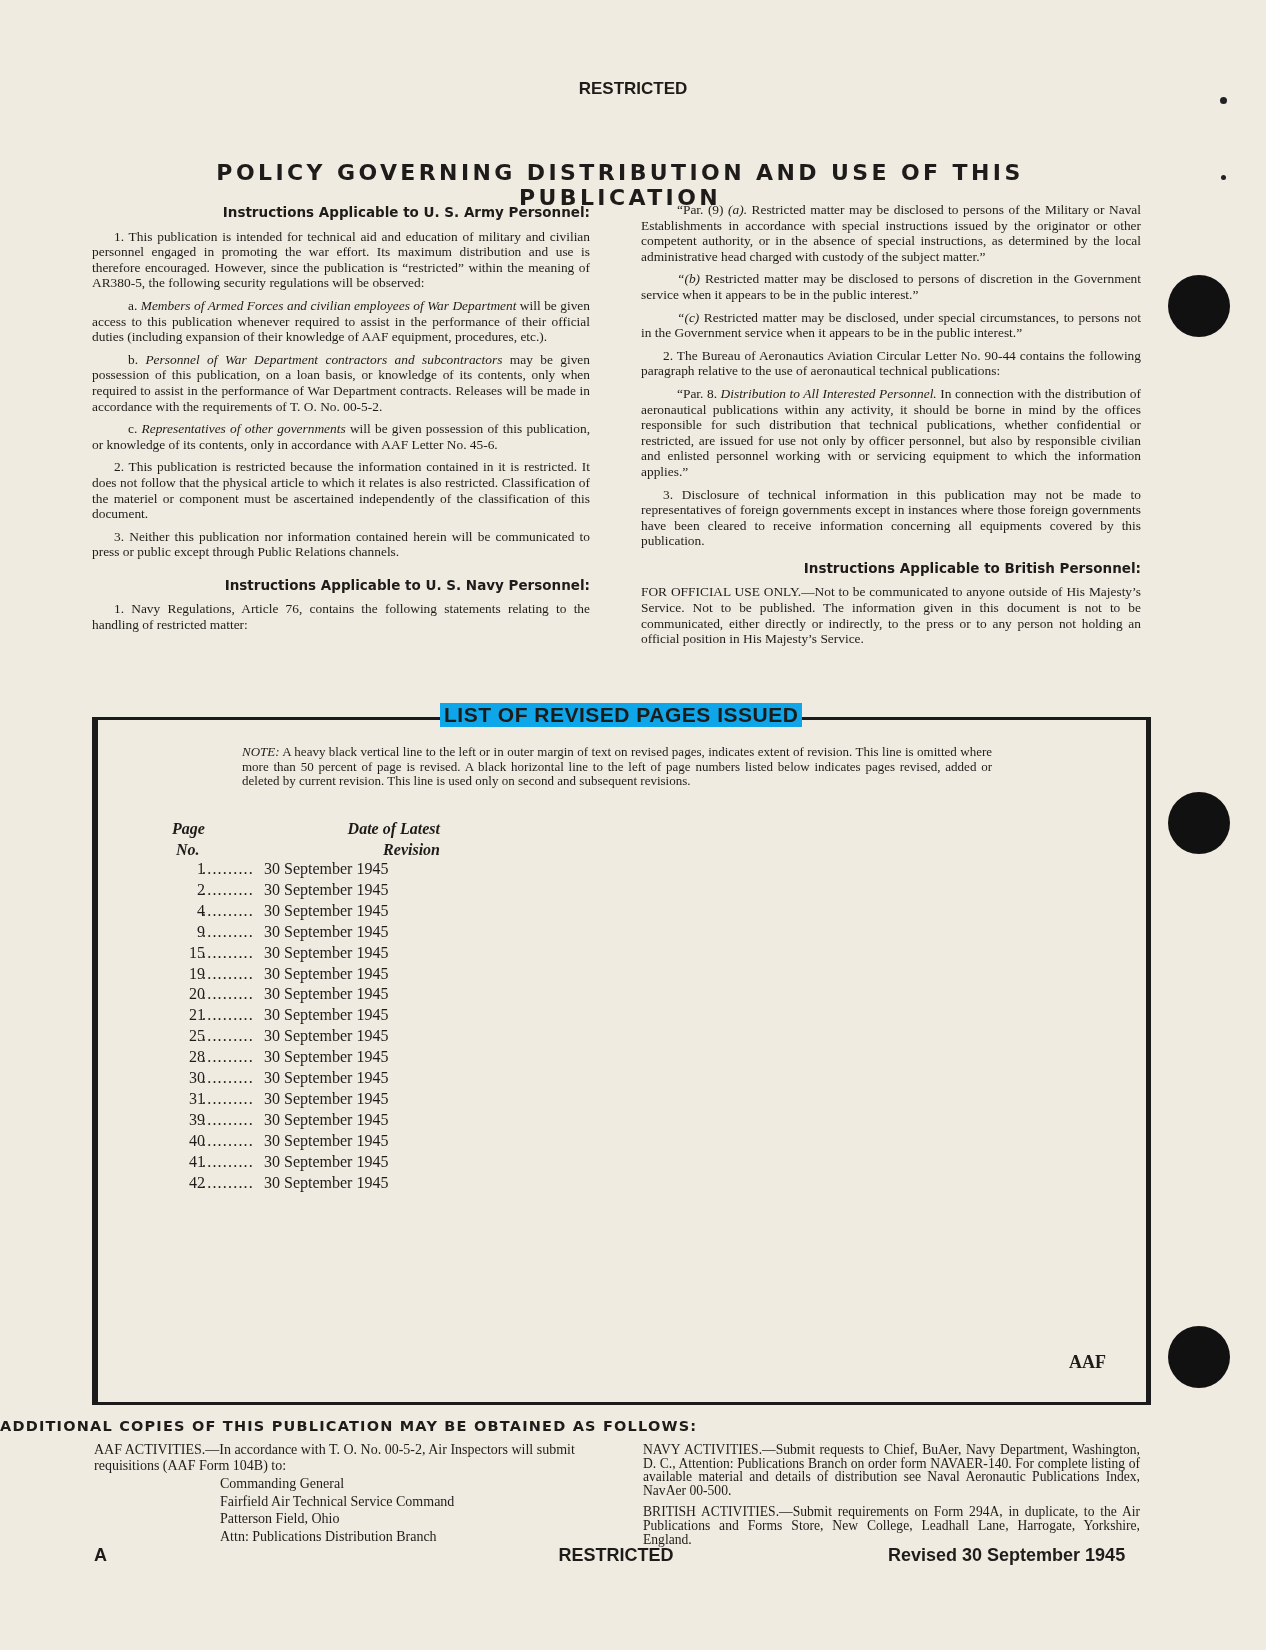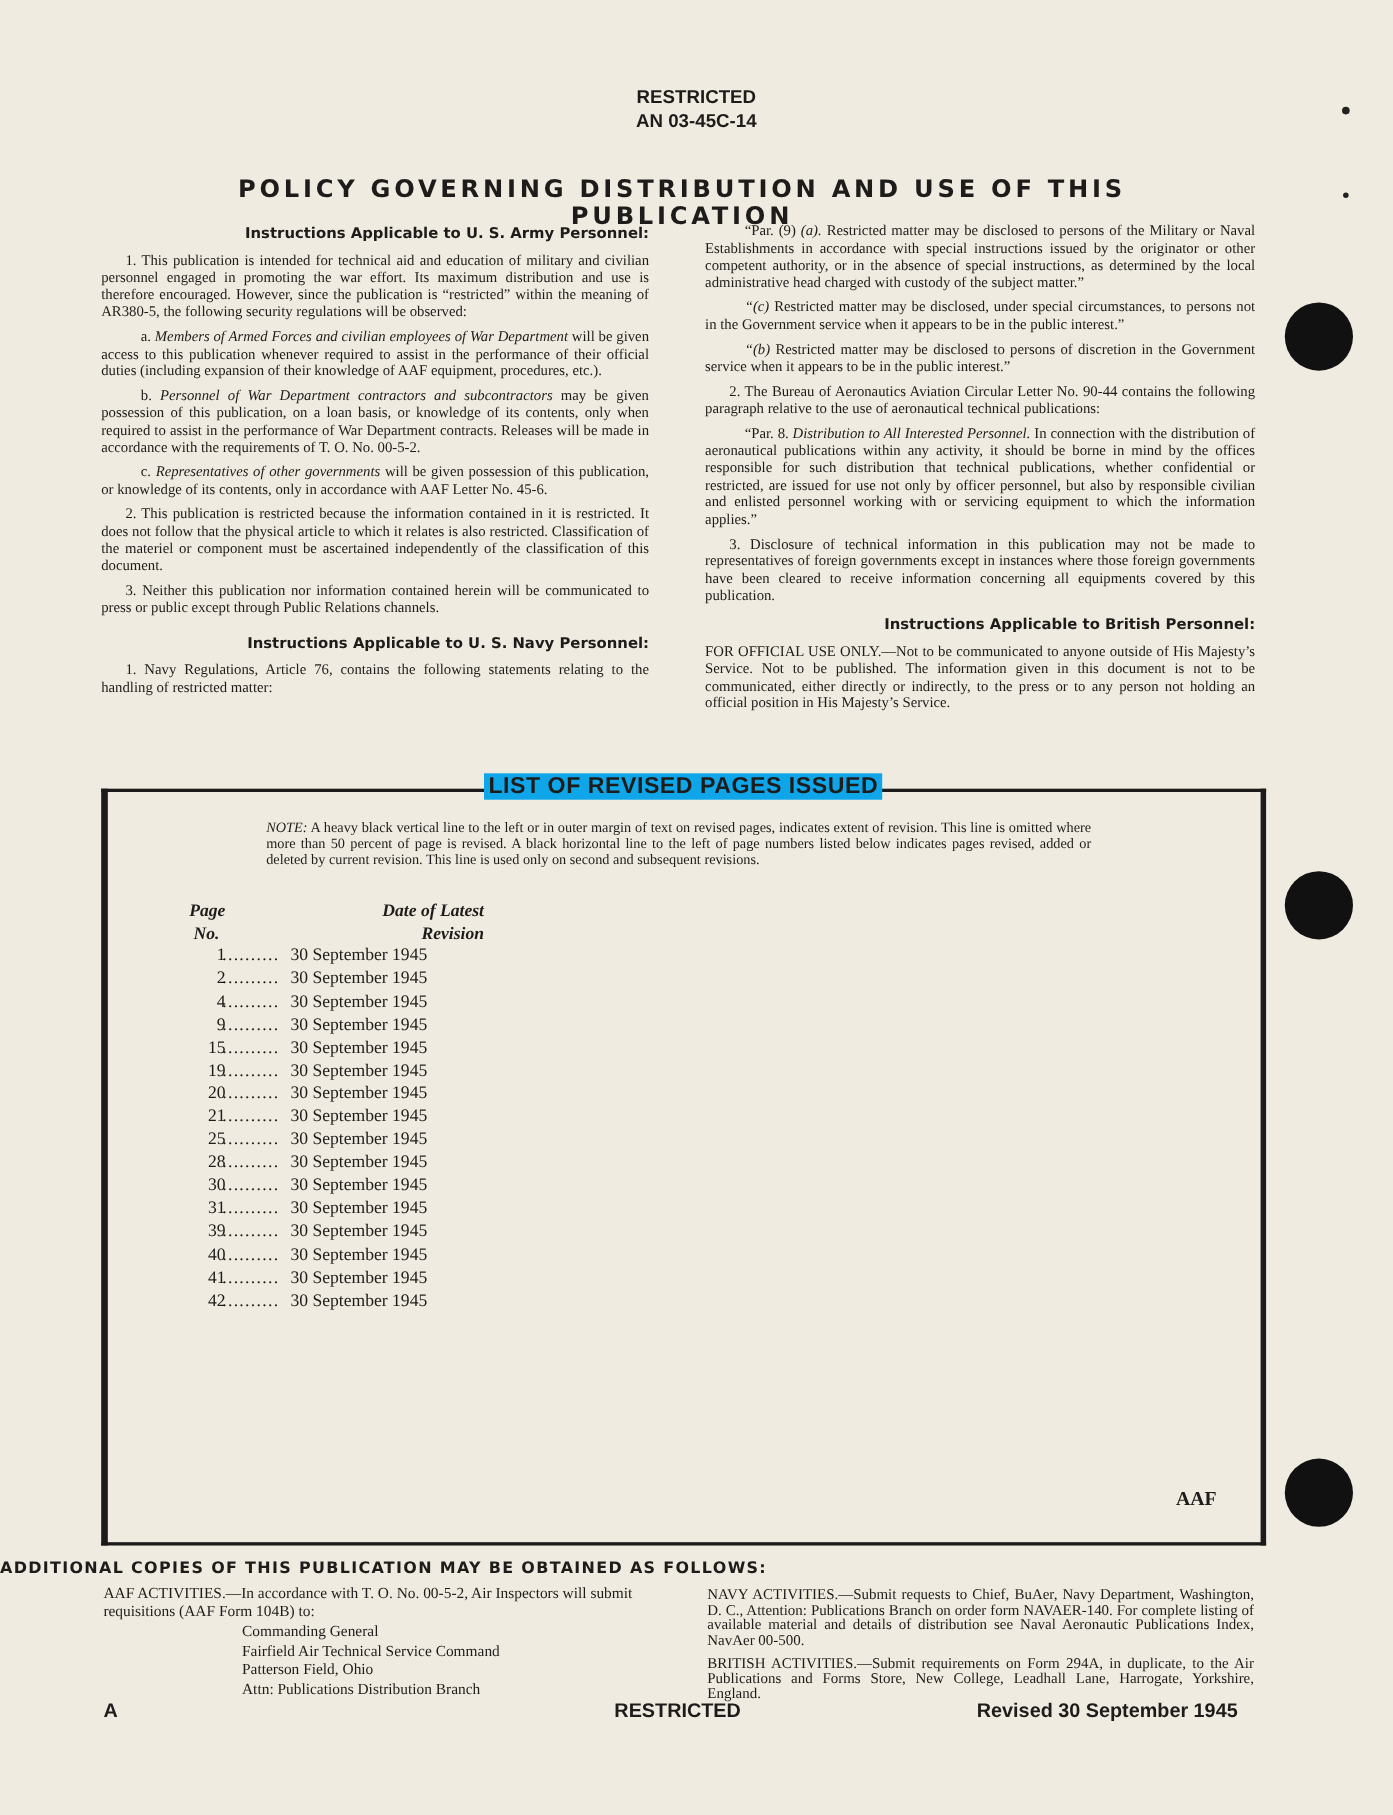--- a/index.html
+++ b/index.html
@@ -52,41 +52,40 @@
   .foot { position: absolute; top: 1545px; font-family: "Liberation Sans", sans-serif; font-weight: bold; font-size: 18px; }
 
   .hole { position: absolute; width: 62px; height: 62px; border-radius: 50%; background: #111; }
   .speck { position: absolute; border-radius: 50%; background: #222; }
 </style>
 </head>
 <body>
 
 <div class="hdr">
   <div>RESTRICTED</div>
-  <div>AN 03-45C-14</div>
 </div>
 
 <div class="title">POLICY GOVERNING DISTRIBUTION AND USE OF THIS PUBLICATION</div>
 
 <div class="col left">
   <h3>Instructions Applicable to U. S. Army Personnel:</h3>
   <p class="ind">1. This publication is intended for technical aid and education of military and civilian personnel engaged in promoting the war effort. Its maximum distribution and use is therefore encouraged. However, since the publication is “restricted” within the meaning of AR380-5, the following security regulations will be observed:</p>
   <p class="ind2"><span>a.</span> <i>Members of Armed Forces and civilian employees of War Department</i><span> will be given access to this publication whenever required to assist in the performance of their official duties (including expansion of their knowledge of AAF equipment, procedures, etc.).</span></p>
   <p class="ind2"><span>b.</span> <i>Personnel of War Department contractors and subcontractors</i><span> may be given possession of this publication, on a loan basis, or knowledge of its contents, only when required to assist in the performance of War Department contracts. Releases will be made in accordance with the requirements of T. O. No. 00-5-2.</span></p>
   <p class="ind2"><span>c.</span> <i>Representatives of other governments</i><span> will be given possession of this publication, or knowledge of its contents, only in accordance with AAF Letter No. 45-6.</span></p>
   <p class="ind">2. This publication is restricted because the information contained in it is restricted. It does not follow that the physical article to which it relates is also restricted. Classification of the materiel or component must be ascertained independently of the classification of this document.</p>
   <p class="ind" style="margin-bottom:18px">3. Neither this publication nor information contained herein will be communicated to press or public except through Public Relations channels.</p>
   <h3>Instructions Applicable to U. S. Navy Personnel:</h3>
   <p class="ind">1. Navy Regulations, Article 76, contains the following statements relating to the handling of restricted matter:</p>
 </div>
 
 <div class="col right">
   <p class="ind2"><span>“Par. (9) </span><i>(a).</i><span> Restricted matter may be disclosed to persons of the Military or Naval Establishments in accordance with special instructions issued by the originator or other competent authority, or in the absence of special instructions, as determined by the local administrative head charged with custody of the subject matter.”</span></p>
+  <p class="ind2"><i>“(b)</i><span> Restricted matter may be disclosed to persons of discretion in the Government service when it appears to be in the public interest.”</span></p>
   <p class="ind2"><i>“(c)</i><span> Restricted matter may be disclosed, under special circumstances, to persons not in the Government service when it appears to be in the public interest.”</span></p>
-  <p class="ind2"><i>“(b)</i><span> Restricted matter may be disclosed to persons of discretion in the Government service when it appears to be in the public interest.”</span></p>
   <p class="ind">2. The Bureau of Aeronautics Aviation Circular Letter No. 90-44 contains the following paragraph relative to the use of aeronautical technical publications:</p>
   <p class="ind2"><span>“Par. 8. </span><i>Distribution to All Interested Personnel.</i><span> In connection with the distribution of aeronautical publications within any activity, it should be borne in mind by the offices responsible for such distribution that technical publications, whether confidential or restricted, are issued for use not only by officer personnel, but also by responsible civilian and enlisted personnel working with or servicing equipment to which the information applies.”</span></p>
   <p class="ind" style="margin-bottom:12px">3. Disclosure of technical information in this publication may not be made to representatives of foreign governments except in instances where those foreign governments have been cleared to receive information concerning all equipments covered by this publication.</p>
   <h3>Instructions Applicable to British Personnel:</h3>
   <p>FOR OFFICIAL USE ONLY.—Not to be communicated to anyone outside of His Majesty’s Service. Not to be published. The information given in this document is not to be communicated, either directly or indirectly, to the press or to any person not holding an official position in His Majesty’s Service.</p>
 </div>
 
 <div class="revtop"></div>
 <div class="revbox"></div>
 <div class="revtitle">LIST OF REVISED PAGES ISSUED</div>

